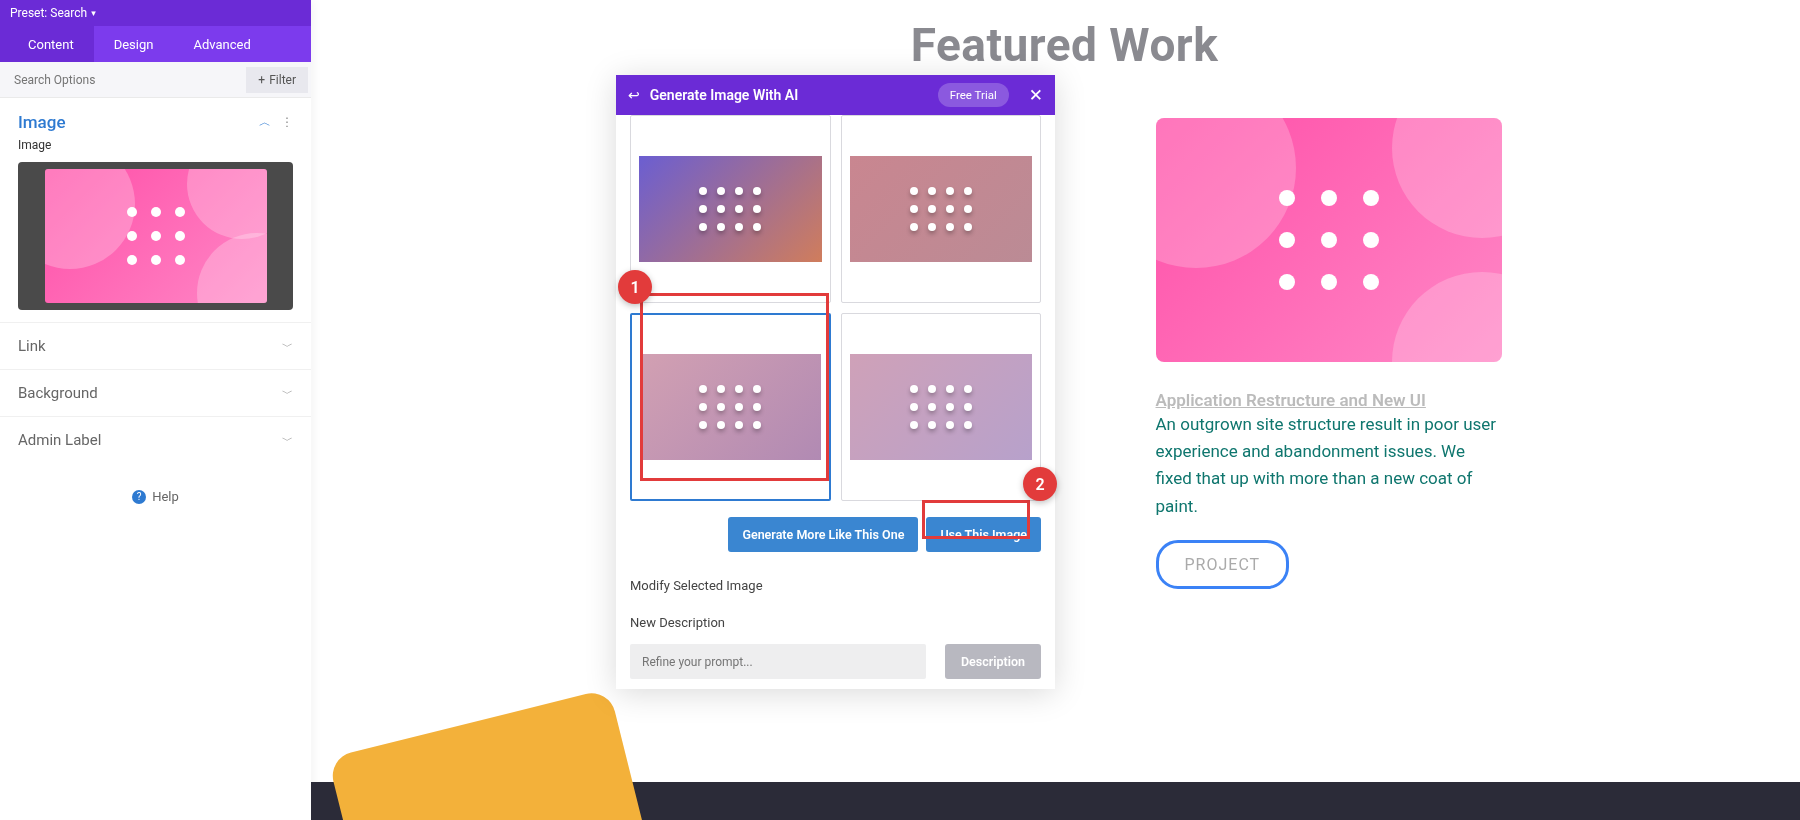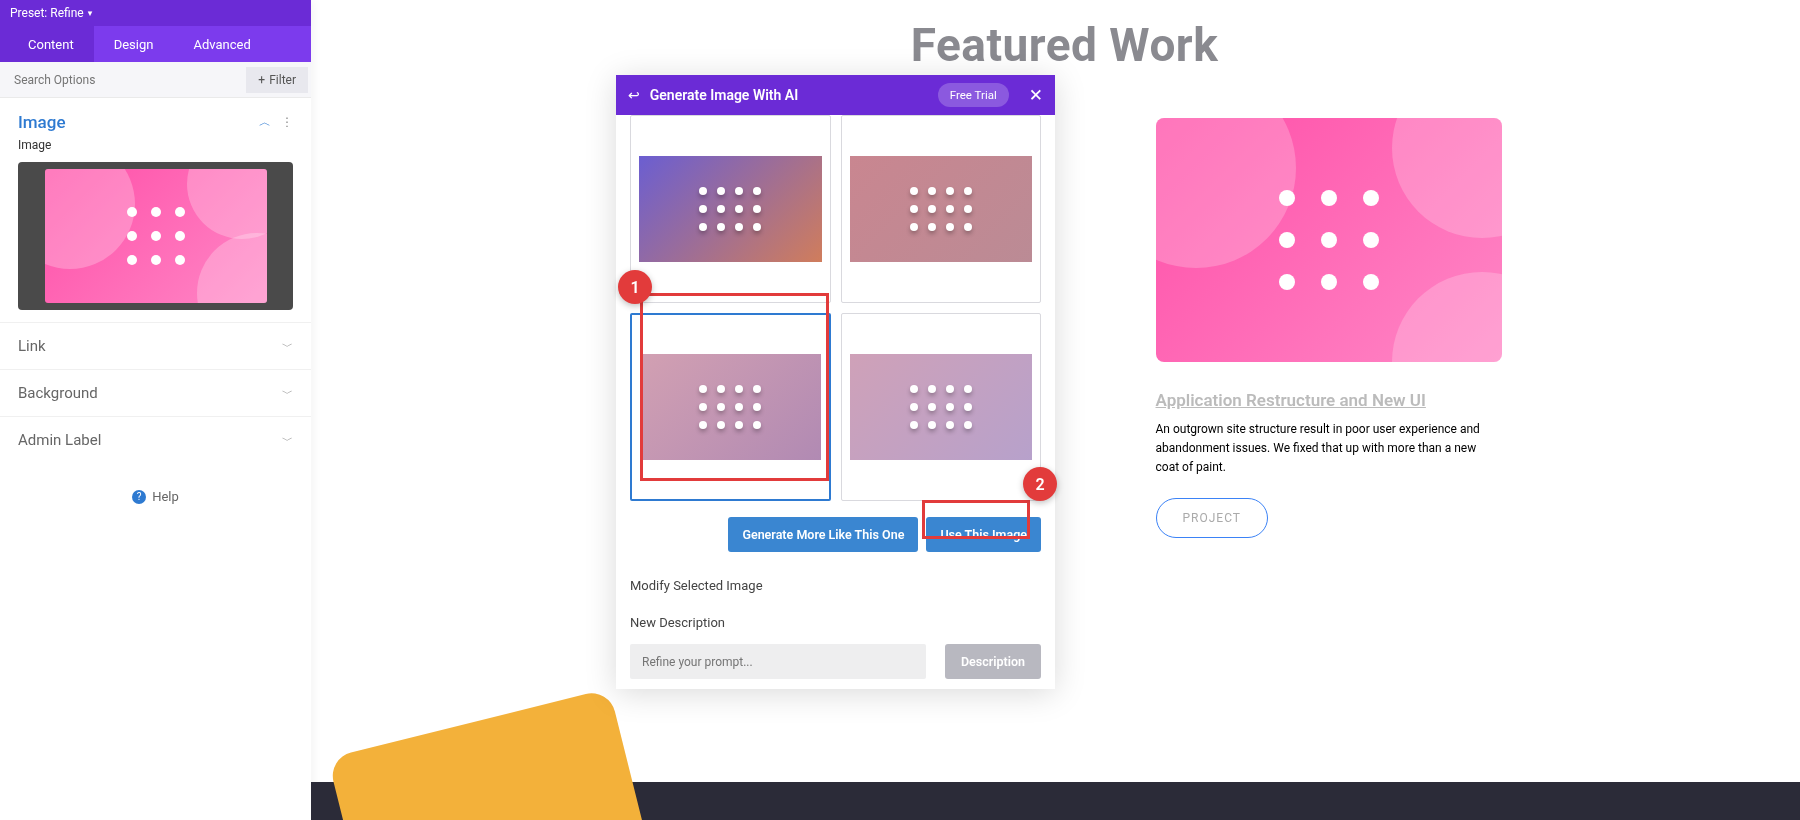--- a/index.html
+++ b/index.html
@@ -35,22 +35,22 @@
 
 .canvas { position: absolute; left: 329px; top: 0; right: 0; height: 744px; background: #fff; }
 .page-title { text-align: center; font-size: 46px; font-weight: 700; color: #8a8a90; padding-top: 18px; letter-spacing: 0.5px; }
 .cards-row { display: flex; gap: 24px; padding: 46px 0 0; justify-content: center; align-items: flex-start; }
 .proj-card { width: 346px; }
 .proj-card .thumb { height: 244px; width: 346px; border-radius: 8px; background: linear-gradient(135deg, #ff4fa8 0%, #ff87c6 100%); position: relative; overflow: hidden; }
 .proj-card .thumb .circ { position: absolute; border-radius: 50%; background: rgba(255,255,255,0.22); }
 .proj-card .thumb.cover { filter: brightness(1); }
 .proj-card:nth-child(1) .thumb { background: #bbb; opacity: 0.15; }
 .proj-card .h { font-size: 17px; font-weight: 600; color: #999; margin-top: 28px; }
-.proj-card .body { font-size: 12px; line-height: 1.6; color: #000000; margin-top: 10px; max-width: 420px; }
-.proj-card .btn { margin-top: 20px; display: inline-block; border: 1px solid #3b82f6; border-radius: 22px; padding: 12px 26px; font-size: 12px; letter-spacing: 1px; color: #aaa; }
+.proj-card .body { font-size: 17px; line-height: 1.6; color: #0f766e; margin-top: 1px; max-width: 420px; }
+.proj-card .btn { margin-top: 20px; display: inline-block; border: 3px solid #3b82f6; border-radius: 22px; padding: 12px 26px; font-size: 16px; letter-spacing: 1px; color: #aaa; }
 .proj-card.obscured { opacity: 0.6; }
 
 
 .proj-card.right { width: 346px; }
 .proj-card.right .thumb { width: 346px; height: 244px; }
 .proj-card.right .dot-grid { grid-template-columns: repeat(3, 16px); grid-template-rows: repeat(3, 16px); gap: 26px; }
 .proj-card.right .dot-grid .d { width: 16px; height: 16px; }
 
 
 .footer-band { position: absolute; left: 311px; right: 0; bottom: 0; height: 38px; background: #2b2b38; }
@@ -99,21 +99,21 @@
 .modal-body::-webkit-scrollbar-thumb { background: #888; border-radius: 3px; }
 
 
 .clamp { display: -webkit-box; -webkit-line-clamp: 2; -webkit-box-orient: vertical; overflow: hidden; }
 </style>
 </head>
 <body>
 
 <div class="sidebar">
   <div class="preset-bar">
-    <span>Preset: Refine</span>
+    <span>Preset: Search</span>
     <span class="chev">▾</span>
   </div>
   <div class="tabs">
     <div class="tab active">Content</div>
     <div class="tab">Design</div>
     <div class="tab">Advanced</div>
   </div>
   <div class="search-row">
     <input type="text" placeholder="Search Options" style="">
     <button class="filter-btn">

